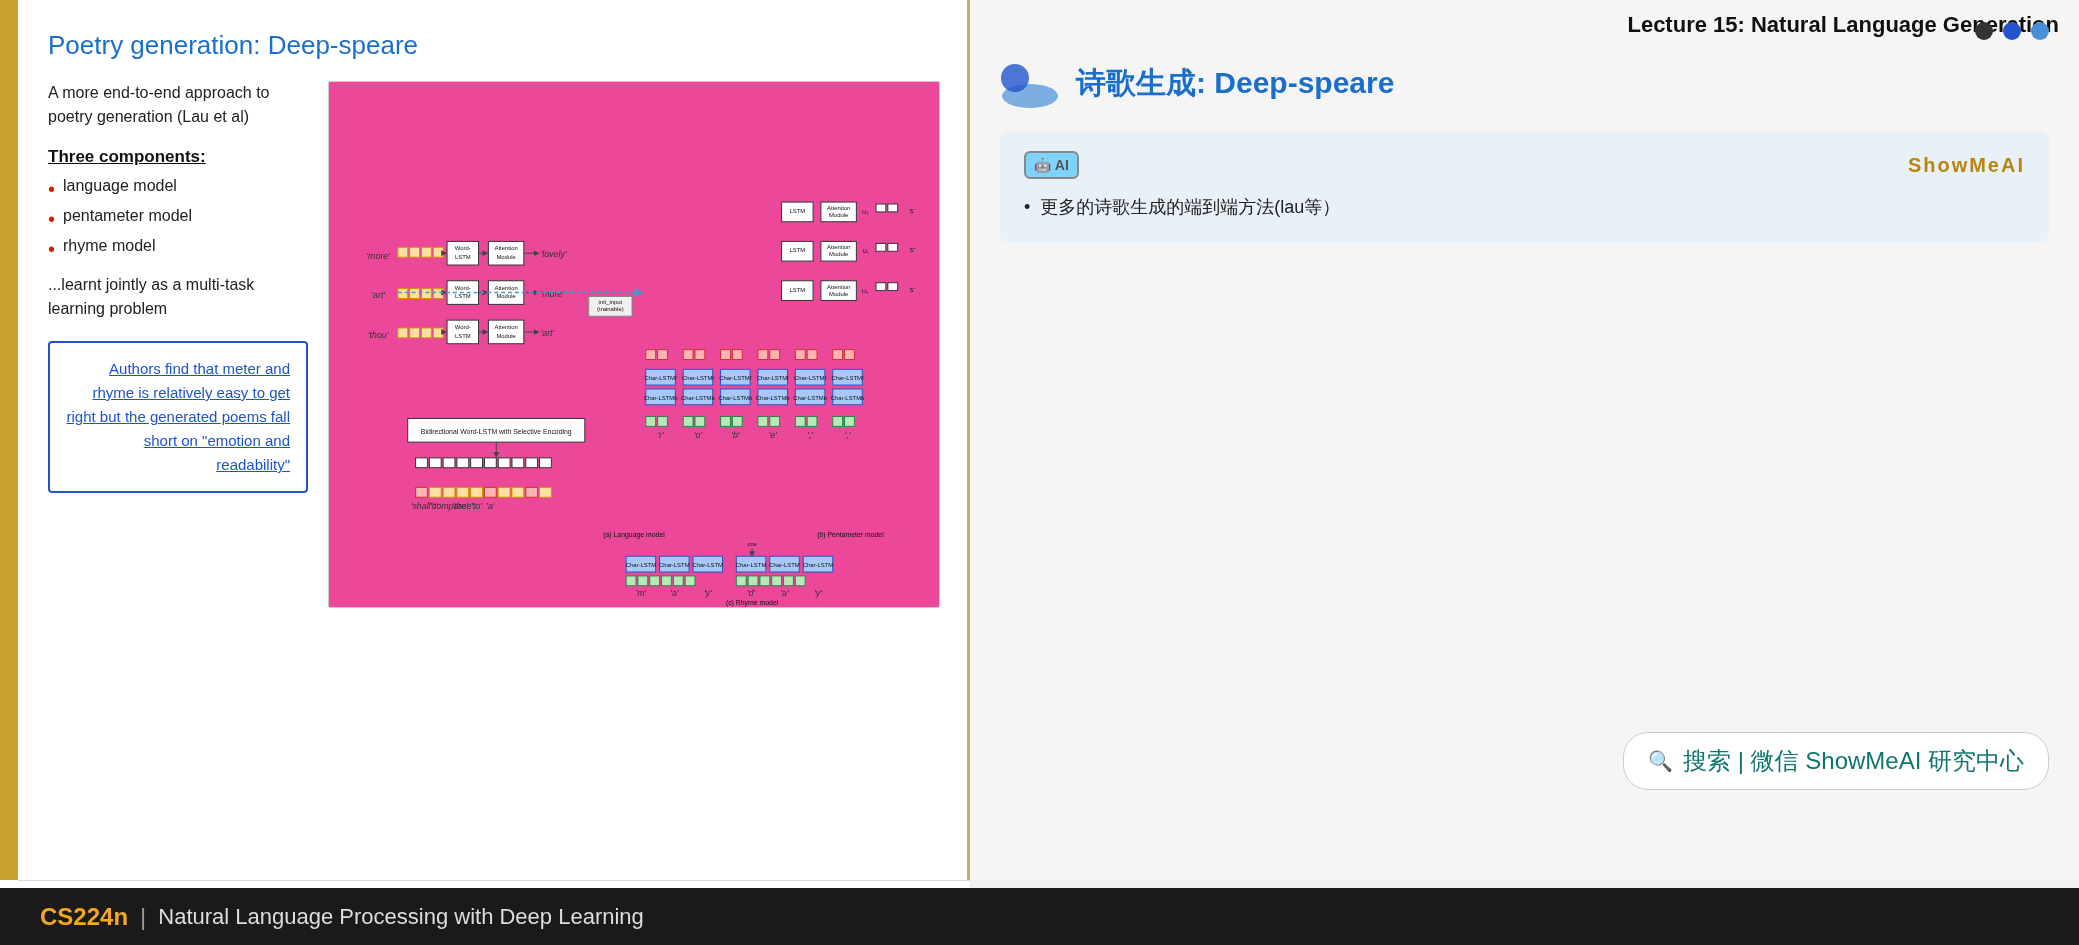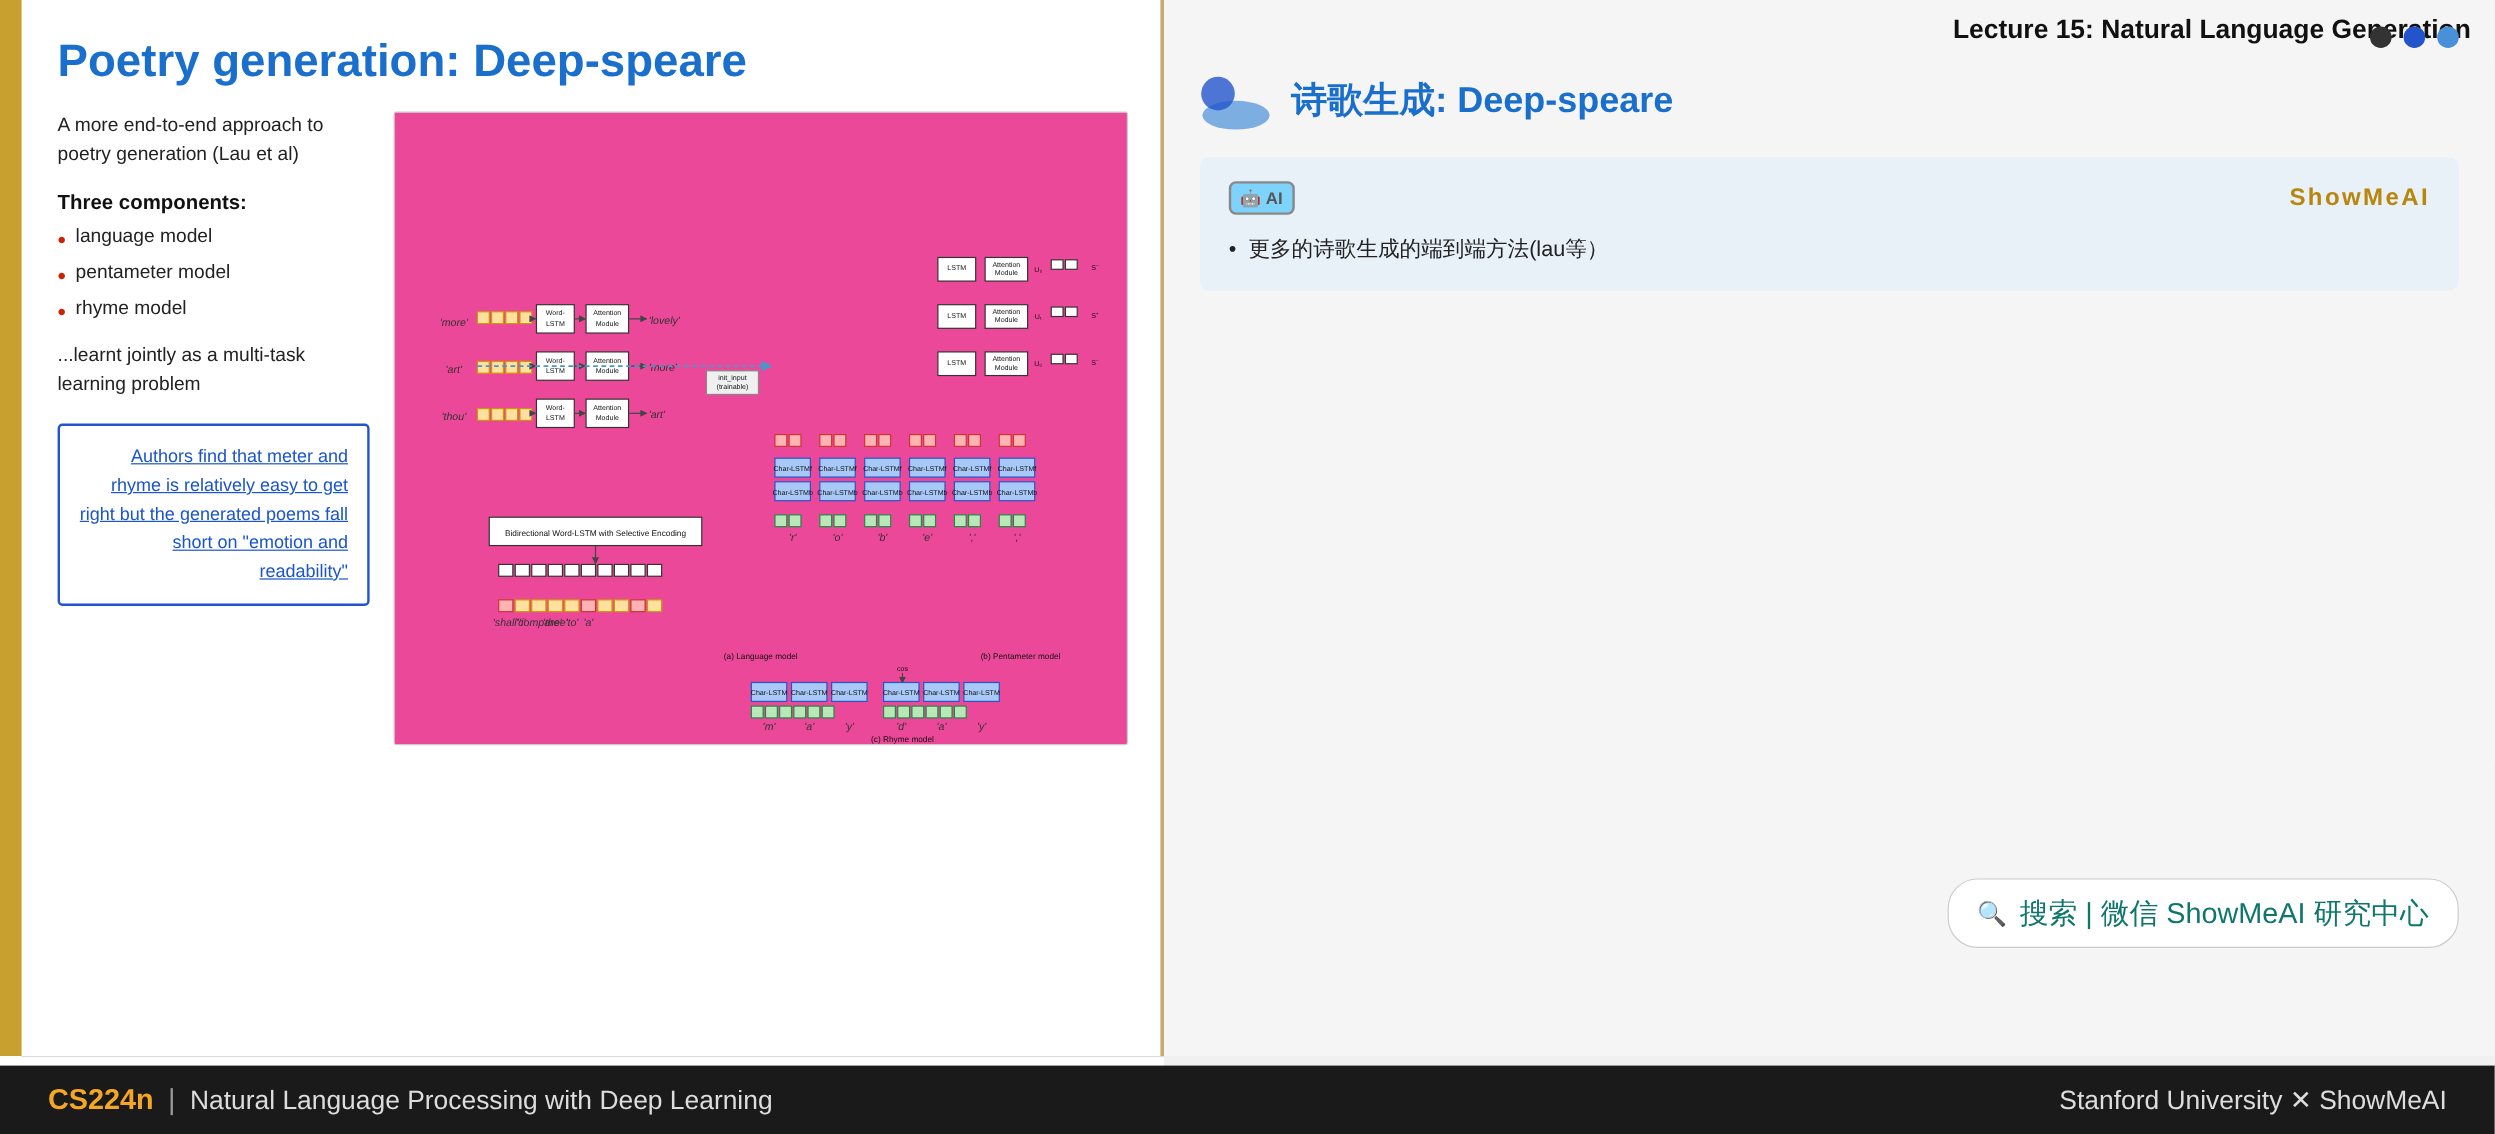--- a/index.html
+++ b/index.html
@@ -46,22 +46,22 @@
 
     .slide-content {
       position: absolute;
       top: 0; left: 18px;
       width: 952px;
       height: 880px;
       padding: 30px 30px 20px 30px;
     }
 
     .slide-title {
-      font-size: 38px;
-      font-weight: 700;
+      font-size: 26px;
+      font-weight: 400;
       color: #1a6fcc;
       margin-bottom: 20px;
     }
 
     .slide-body {
       display: flex;
       gap: 20px;
     }
 
     .slide-left-col {
@@ -72,20 +72,21 @@
     .intro-text {
       font-size: 16px;
       color: #222;
       line-height: 1.5;
       margin-bottom: 18px;
     }
 
     .components-heading {
       font-size: 17px;
       font-weight: 800;
+      text-decoration: underline;
       color: #111;
       margin-bottom: 10px;
     }
 
     .bullet-list {
       list-style: none;
       margin-bottom: 14px;
     }
 
     .bullet-list li {
@@ -670,14 +671,13 @@
     <span class="search-text">搜索 | 微信 ShowMeAI 研究中心</span>
   </div>
 </div>
 
 <div class="bottom-bar">
   <div class="bottom-bar-left">
     <span class="bottom-bar-course">CS224n</span>
     <span class="bottom-bar-sep">|</span>
     <span class="bottom-bar-subtitle">Natural Language Processing with Deep Learning</span>
   </div>
-  <div class="bottom-bar-right">Stanford University  ✕  ShowMeAI</div>
 </div>
 
 </body></html>

